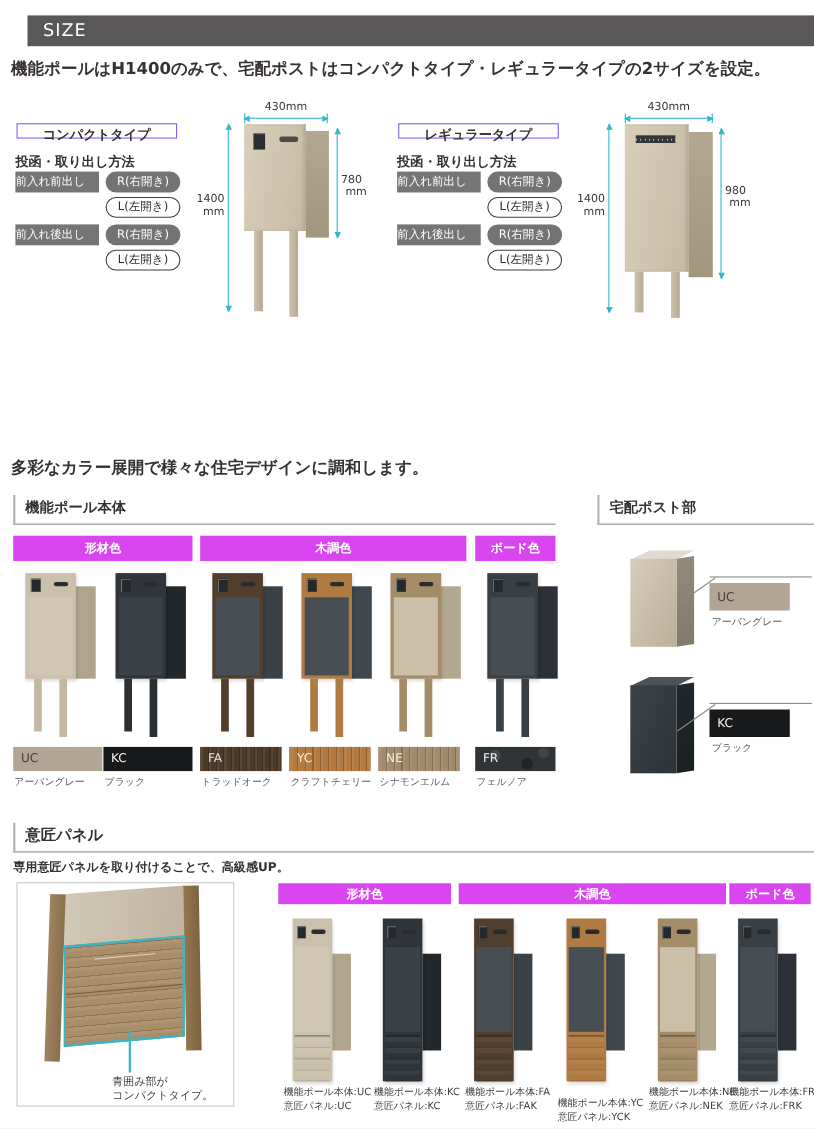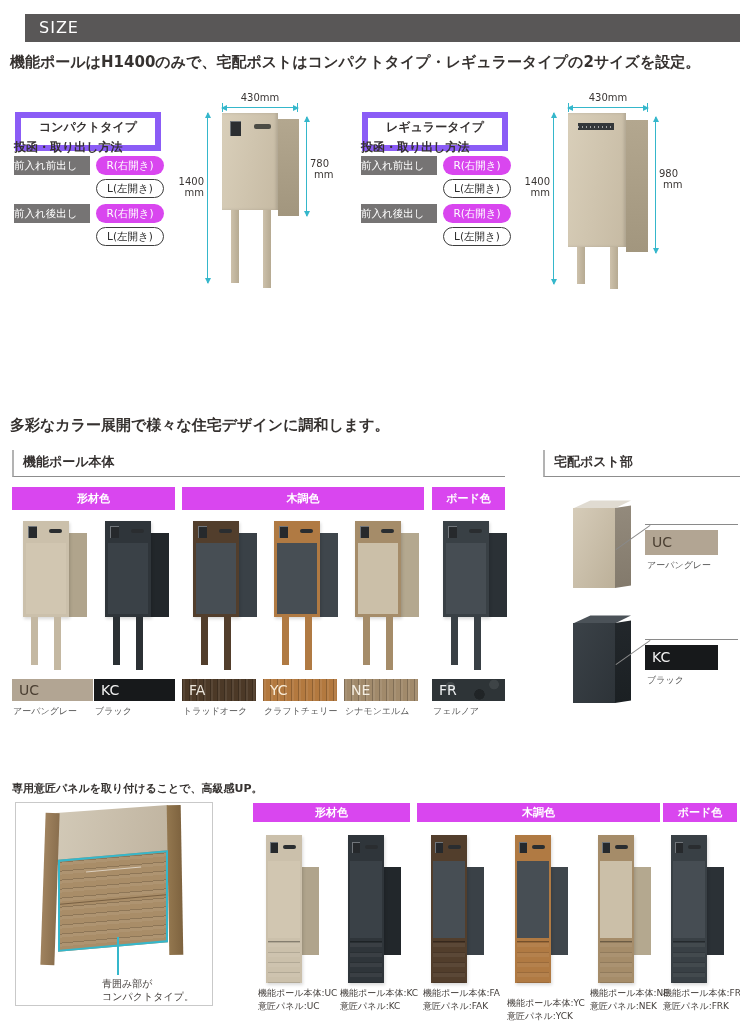--- a/index.html
+++ b/index.html
@@ -7,25 +7,25 @@
   #page { position:relative; width:740px; height:1026px; background:#ffffff; overflow:hidden; margin:0 auto; }
   .abs { position:absolute; }
 
   
   .sec-bar { background:#595757; color:#fff; font-size:16px; letter-spacing:1px; line-height:28px; height:28px; padding-left:14px; }
 
   .intro { font-size:15px; font-weight:bold; color:#363230; }
   .sub-intro { font-size:11px; font-weight:bold; color:#363230; }
 
   
-  .type-box { border:6px solid #8b5cf6; text-align:center; font-size:12px; font-weight:bold; color:#353130; height:39px; line-height:19px; background:#fff; }
+  .type-box { border:1px solid #8b5cf6; text-align:center; font-size:12px; font-weight:bold; color:#353130; height:14px; line-height:19px; background:#fff; }
   .m-title { font-size:12px; font-weight:bold; color:#353130; }
   .m-label { background:#767474; color:#fff; font-size:10.5px; text-align:left; height:19px; line-height:19px; }
   .pill { border-radius:10px; font-size:10.5px; text-align:center; height:19px; line-height:19px; width:68px; }
-  .pill.dark { background:#d946ef; color:#fff; }
+  .pill.dark { background:#737373; color:#fff; }
   .pill.light { background:#fff; border:1.5px solid #3c3c3c; color:#2c2c2c; line-height:16px; }
 
   
   .dim-h { height:1px; background:#35b7cb; }
   .dim-v { width:1px; background:#35b7cb; }
   .dim-h::before { content:""; position:absolute; top:-2.5px; left:-1px; border-top:3px solid transparent; border-bottom:3px solid transparent; border-right:6px solid #35b7cb; }
   .dim-h::after  { content:""; position:absolute; top:-2.5px; right:-1px; border-top:3px solid transparent; border-bottom:3px solid transparent; border-left:6px solid #35b7cb; }
   .dim-v::before { content:""; position:absolute; left:-2.5px; top:-1px; border-left:3px solid transparent; border-right:3px solid transparent; border-bottom:6px solid #35b7cb; }
   .dim-v::after  { content:""; position:absolute; left:-2.5px; bottom:-1px; border-left:3px solid transparent; border-right:3px solid transparent; border-top:6px solid #35b7cb; }
   .dim-label { font-size:10px; color:#3a3634; line-height:11px; }
@@ -38,21 +38,21 @@
   .mb-handle{ background:#4c4c45; border-radius:2px; }
   .mb-plate { background:#33373a; background-image:repeating-linear-gradient(90deg,rgba(255,255,255,.55) 0 1px,transparent 1px 4px); background-size:100% 2px; background-position:center; background-repeat:no-repeat; }
   .mb-leg   { background:linear-gradient(90deg,#cdc1ab,#b6aa92); }
 
   
   .group-title { border-left:2px solid #b3b3b3; border-bottom:1px solid #8d8d8d; font-size:13px; font-weight:bold; color:#353130; padding-left:9px; height:27px; line-height:24px; }
   .cat-bar { background:#d946ef; color:#fff; font-size:11px; font-weight:bold; text-align:center; }
 
   
   .swatch { height:22px; }
-  .swatch .code { font-size:14px; line-height:22px; padding-left:7px; display:block; }
+  .swatch .code { font-size:11px; line-height:22px; padding-left:7px; display:block; }
   .sw-name { font-size:9px; color:#5c5c5c; white-space:nowrap; }
   .grain-v { background-image:repeating-linear-gradient(90deg,rgba(0,0,0,.20) 0 1px,rgba(255,255,255,.07) 1px 3px,rgba(0,0,0,0) 3px 7px); }
   .grain-h { background-image:repeating-linear-gradient(180deg,rgba(0,0,0,.16) 0 1px,rgba(255,255,255,.06) 1px 4px,rgba(0,0,0,0) 4px 9px); }
   .mottle  { background-image:radial-gradient(circle at 25% 35%,rgba(255,255,255,.10) 0 8%,transparent 9%),radial-gradient(circle at 65% 70%,rgba(0,0,0,.30) 0 10%,transparent 11%),radial-gradient(circle at 85% 25%,rgba(255,255,255,.08) 0 7%,transparent 8%); }
 
   
   .prod { width:81px; height:152px; }
   .prod .p-side { position:absolute; left:56px; top:18px; width:19px; height:84px; background:var(--side); }
   .prod .p-front{ position:absolute; left:11px; top:6px; width:46px; height:96px; background:var(--frame); box-shadow:1px 2px 3px rgba(0,0,0,.15); }
   .prod .p-door { position:absolute; left:3px; top:22px; width:40px; height:71px; background:var(--door); }
@@ -270,20 +270,21 @@
     <div class="b-sidef" style="background:linear-gradient(180deg,#22272b,#1b2023);"></div>
     <div class="b-front" style="background:linear-gradient(115deg,#3b4248,#2d3338);"></div>
   </div>
   <div class="abs pline" style="left:612px; top:652px; width:42px; height:1px; transform:rotate(-35deg);"></div>
   <div class="abs pline" style="left:645px; top:639px; width:93px; height:1px;"></div>
   <div class="abs swatch" style="left: 645px; top: 645px; width: 73px; height: 25px; background-color: rgb(23, 25, 27);">
       <span class="code" style="line-height: 25px; color: rgb(242, 242, 242);">KC</span>
     </div>
   <div class="abs sw-name" style="left:647px; top:674px;">ブラック</div>
 
+  <div class="abs group-title" style="left:12px; top:748px; width:728px; font-size:14px;">意匠パネル</div>
   <div class="abs sub-intro" style="left:12px; top:781px;">専用意匠パネルを取り付けることで、高級感UP。</div>
 
   <div class="abs fig-frame" style="left:15px; top:802px; width:198px; height:204px;">
     <div class="abs" style="left:40px; top:6px; width:112px; height:52px; background:linear-gradient(100deg,#d2c9b7,#c0b4a0); transform:skewY(-4deg);"></div>
     <div class="abs post" style="left:27px; top:10px; width:14px; height:152px; transform:rotate(2deg);"></div>
     <div class="abs post" style="left:152px; top:2px; width:14px; height:150px; transform:rotate(-1deg); background:linear-gradient(90deg,#93774f,#7e633f);"></div>
     <div class="abs grain-h" style="left:42px; top:52px; width:110px; height:92px; background-color:#a98d68; border:2px solid #35b7cb; transform:skewY(-5deg);"></div>
     <div class="abs" style="left:70px; top:66px; width:55px; height:1px; background:rgba(255,255,255,.55); transform:skewY(-5deg);"></div>
     <div class="abs" style="left:44px; top:96px; width:106px; height:1px; background:rgba(60,40,20,.45); transform:skewY(-5deg);"></div>
     <div class="abs cyanline" style="left:101px; top:134px; width:2px; height:38px;"></div>

